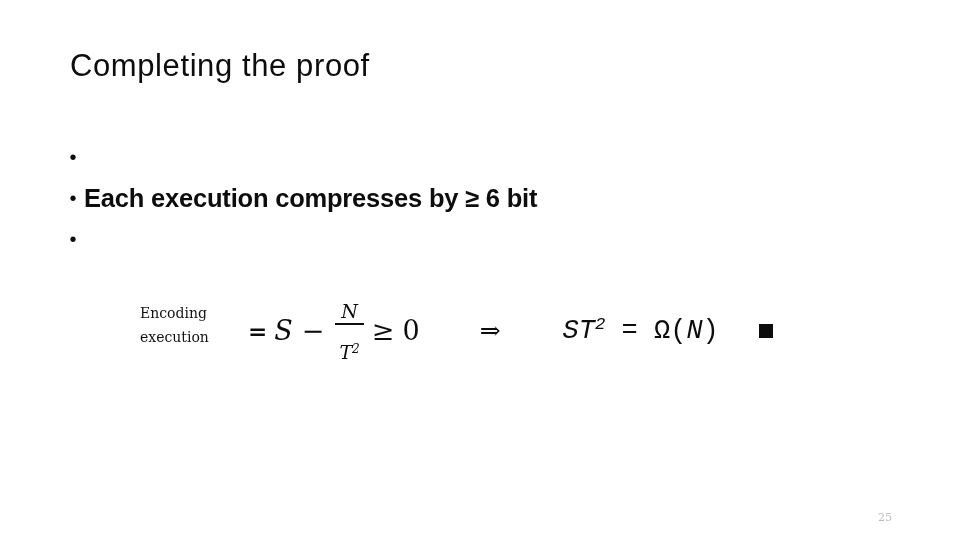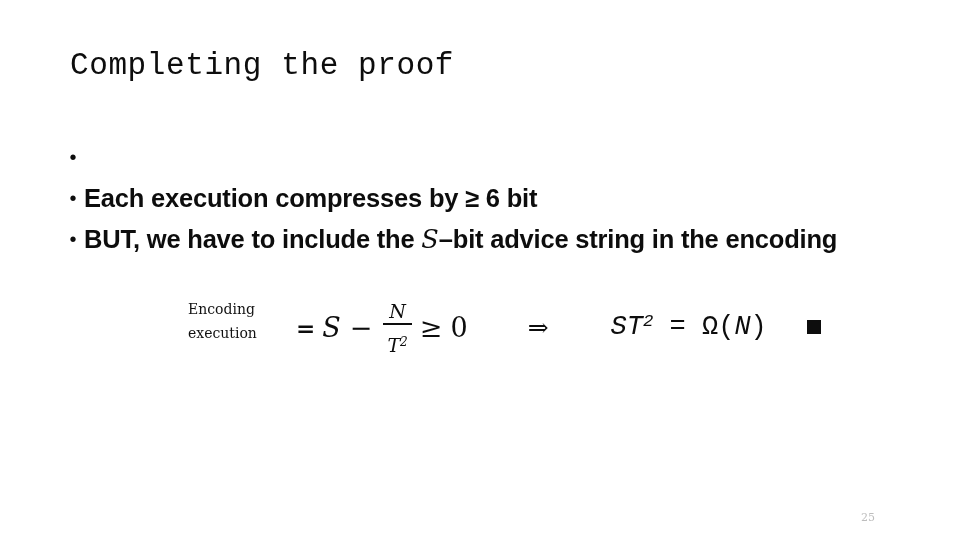--- a/index.html
+++ b/index.html
@@ -18,21 +18,21 @@
     width: 960px;
     height: 540px;
     background: #ffffff;
   }
 
   
   .slide-title {
     position: absolute;
     left: 70px;
     top: 48px;
-    font-family: Liberation Mono, monospace;
+    font-family: Liberation Sans, sans-serif;
     font-size: 31px;
     font-weight: 400;
     letter-spacing: 0.6px;
     color: #0d0d0d;
     white-space: nowrap;
   }
 
   
   .bullets {
     position: absolute;
@@ -103,21 +103,20 @@
     top: -0.45em;
   }
 
   
   .eq-block {
     position: absolute;
     left: 140px;
     top: 286px;
     display: flex;
     align-items: center;
-    margin-left: 48px;
   }
   .eq-annotation {
     font-family: "DejaVu Serif", "Liberation Serif", serif;
     font-size: 14px;
     line-height: 24px;
     color: #111111;
     width: 108px;
     flex: 0 0 108px;
     padding-top: 2px;
   }
@@ -160,21 +159,21 @@
     font-style: italic;
     padding: 0 4px 1px 4px;
   }
   .frac-bar {
     width: 100%;
     height: 2px;
     background: #0d0d0d;
   }
   .frac-den {
     font-style: italic;
-    padding: 10px 4px 0 4px;
+    padding: 17px 4px 0 4px;
   }
   .frac-den sup, .eq-main sup {
     font-size: 0.64em;
     vertical-align: baseline;
     position: relative;
     top: -0.48em;
     font-style: italic;
   }
   .eq-geq {
     font-style: normal;
@@ -201,21 +200,21 @@
     width: 14px;
     height: 14px;
     background: #0d0d0d;
     margin-left: 40px;
     flex: 0 0 14px;
   }
 
   
   .page-number {
     position: absolute;
-    right: 85px;
+    right: 68px;
     bottom: 16px;
     font-family: "DejaVu Serif", "Liberation Serif", serif;
     font-size: 11px;
     color: #bdbdbd;
   }
 </style>
 </head>
 <body>
 
 <div class="slide">
@@ -228,21 +227,20 @@
       <span class="bullet-marker">•</span>
     </div>
 
     <div class="bullet-row">
       <span class="bullet-marker">•</span>
       <span class="bullet-text"><span>Each execution compresses by ≥ 6 bit</span></span>
     </div>
 
     <div class="bullet-row">
       <span class="bullet-marker">•</span>
-      <span class="bullet-text"><span>BUT, we have to include the </span><span class="mi">S</span><span>–bit advice string in the encoding</span></span>
     </div>
 
   </div>
 
   <div class="eq-block">
 
     <div class="eq-annotation">
       <div>Encoding</div>
       <div>execution</div>
     </div>

